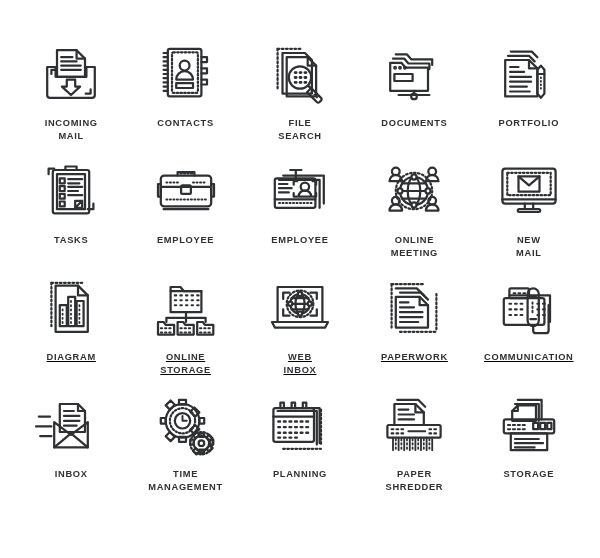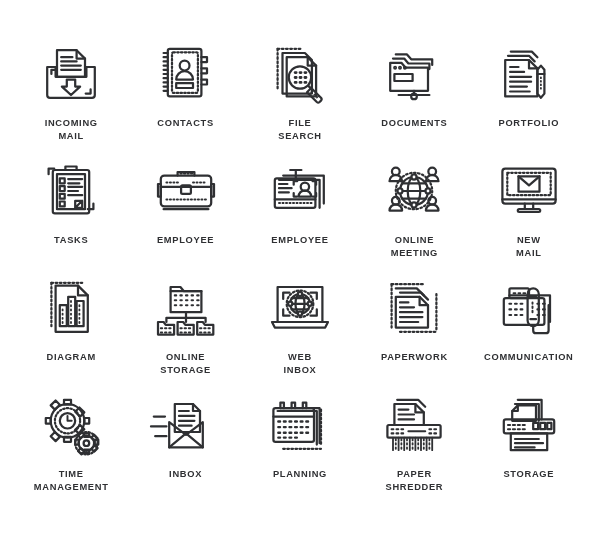--- a/index.html
+++ b/index.html
@@ -47,21 +47,21 @@
     font-size: 9.3px;
     font-weight: bold;
     letter-spacing: 0.7px;
     color: #2f3033;
     line-height: 12.5px;
     white-space: pre-line;
     font-family: "Liberation Sans", sans-serif;
   }
   .r1 { grid-row: 2; }
   .r2 { grid-row: 3; }
-  .r3 { grid-row: 4; }
+  .r3 { grid-row: 4; text-decoration: underline; }
   .r4 { grid-row: 5; }
 </style>
 </head>
 <body>
 
 <div id="icon-grid">
 
   <div class="icon-cell r1">
     <div class="icon-art">
       <svg viewBox="0 0 100 100" fill="none" stroke="#2f3033" stroke-width="3.2" stroke-linecap="round" stroke-linejoin="round">
@@ -329,20 +329,34 @@
         <path d="M55 42 v2 M55 48 v2 M55 54 v2" stroke-width="2.8"></path>
         <path d="M56 76 v6 a4 4 0 0 0 4 4 h14 a4 4 0 0 0 4 -4 V46"></path>
       </svg>
     </div>
     <div class="icon-label">COMMUNICATION</div>
   </div>
 
   <div class="icon-cell r4">
     <div class="icon-art">
       <svg viewBox="0 0 100 100" fill="none" stroke="#2f3033" stroke-width="3.2" stroke-linecap="round" stroke-linejoin="round">
+        <path d="M4 38 h16 M0 52 h22 M6 66 h16"></path>
+        <path d="M34 20 h26 l10 10 v30 H34 Z"></path>
+        <path d="M60 20 v10 h10"></path>
+        <path d="M40 30 h14 M40 37 h22 M40 44 h22 M40 51 h18"></path>
+        <path d="M26 46 l24 18 l24 -18 v36 H26 Z"></path>
+        <path d="M26 82 l24 -20 l24 20"></path>
+      </svg>
+    </div>
+    <div class="icon-label">INBOX</div>
+  </div>
+
+  <div class="icon-cell r4">
+    <div class="icon-art">
+      <svg viewBox="0 0 100 100" fill="none" stroke="#2f3033" stroke-width="3.2" stroke-linecap="round" stroke-linejoin="round">
         <path d="M40 14 h10 v7 h-10 Z M40 67 h10 v7 h-10 Z M14 40 h7 v8 h-7 Z M69 40 h7 v8 h-7 Z
                  M21 22 l7 -7 l6 6 l-7 7 Z M56 57 l7 -7 l6 6 l-7 7 Z
                  M56 31 l7 7 l6 -6 l-7 -7 Z M21 66 l7 7 l6 -6 l-7 -7 Z"></path>
         <circle cx="45" cy="44" r="24"></circle>
         <circle cx="45" cy="44" r="18" stroke-dasharray="2 3.2"></circle>
         <circle cx="45" cy="44" r="11"></circle>
         <path d="M45 44 v-7 M45 44 h6" stroke-width="2.8"></path>
         <path d="M69 62 h7 v5 h-7 Z M69 85 h7 v5 h-7 Z M56 71 h5 v7 h-5 Z M84 71 h5 v7 h-5 Z
                  M60 65 l5 -5 l4 4 l-5 5 Z M79 84 l5 -5 l4 4 l-5 5 Z
                  M79 68 l5 5 l4 -4 l-5 -5 Z M60 87 l5 5 l4 -4 l-5 -5 Z"></path>
@@ -351,34 +365,20 @@
         <circle cx="72" cy="76" r="4"></circle>
       </svg>
     </div>
     <div class="icon-label">TIME
 MANAGEMENT</div>
   </div>
 
   <div class="icon-cell r4">
     <div class="icon-art">
       <svg viewBox="0 0 100 100" fill="none" stroke="#2f3033" stroke-width="3.2" stroke-linecap="round" stroke-linejoin="round">
-        <path d="M4 38 h16 M0 52 h22 M6 66 h16"></path>
-        <path d="M34 20 h26 l10 10 v30 H34 Z"></path>
-        <path d="M60 20 v10 h10"></path>
-        <path d="M40 30 h14 M40 37 h22 M40 44 h22 M40 51 h18"></path>
-        <path d="M26 46 l24 18 l24 -18 v36 H26 Z"></path>
-        <path d="M26 82 l24 -20 l24 20"></path>
-      </svg>
-    </div>
-    <div class="icon-label">INBOX</div>
-  </div>
-
-  <div class="icon-cell r4">
-    <div class="icon-art">
-      <svg viewBox="0 0 100 100" fill="none" stroke="#2f3033" stroke-width="3.2" stroke-linecap="round" stroke-linejoin="round">
         <path d="M80 28 v52" stroke-dasharray="2.4 3.4"></path>
         <path d="M26 84 h54" stroke-dasharray="2.4 3.4"></path>
         <path d="M22 26 h56 v50"></path>
         <path d="M18 30 h56 v48"></path>
         <rect x="12" y="26" width="58" height="48" rx="3"></rect>
         <path d="M12 38 h58"></path>
         <path d="M22 26 v-8 h5 v8 M38 26 v-8 h5 v8 M54 26 v-8 h5 v8"></path>
         <path d="M19 45 h2.5 M27 45 h2.5 M35 45 h2.5 M43 45 h2.5 M51 45 h2.5 M59 45 h2.5
                  M19 53 h2.5 M27 53 h2.5 M35 53 h2.5 M43 53 h2.5 M51 53 h2.5 M59 53 h2.5
                  M19 61 h2.5 M27 61 h2.5 M35 61 h2.5 M43 61 h2.5 M51 61 h2.5 M59 61 h2.5

